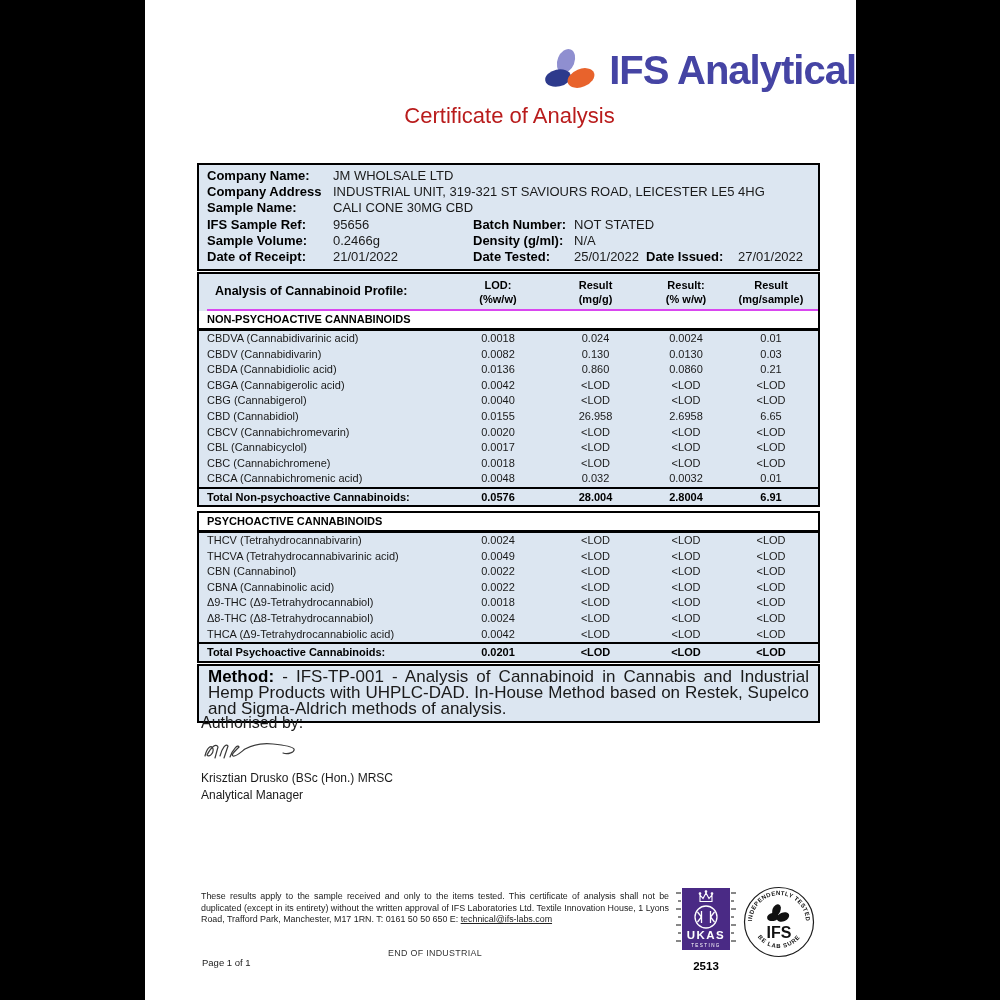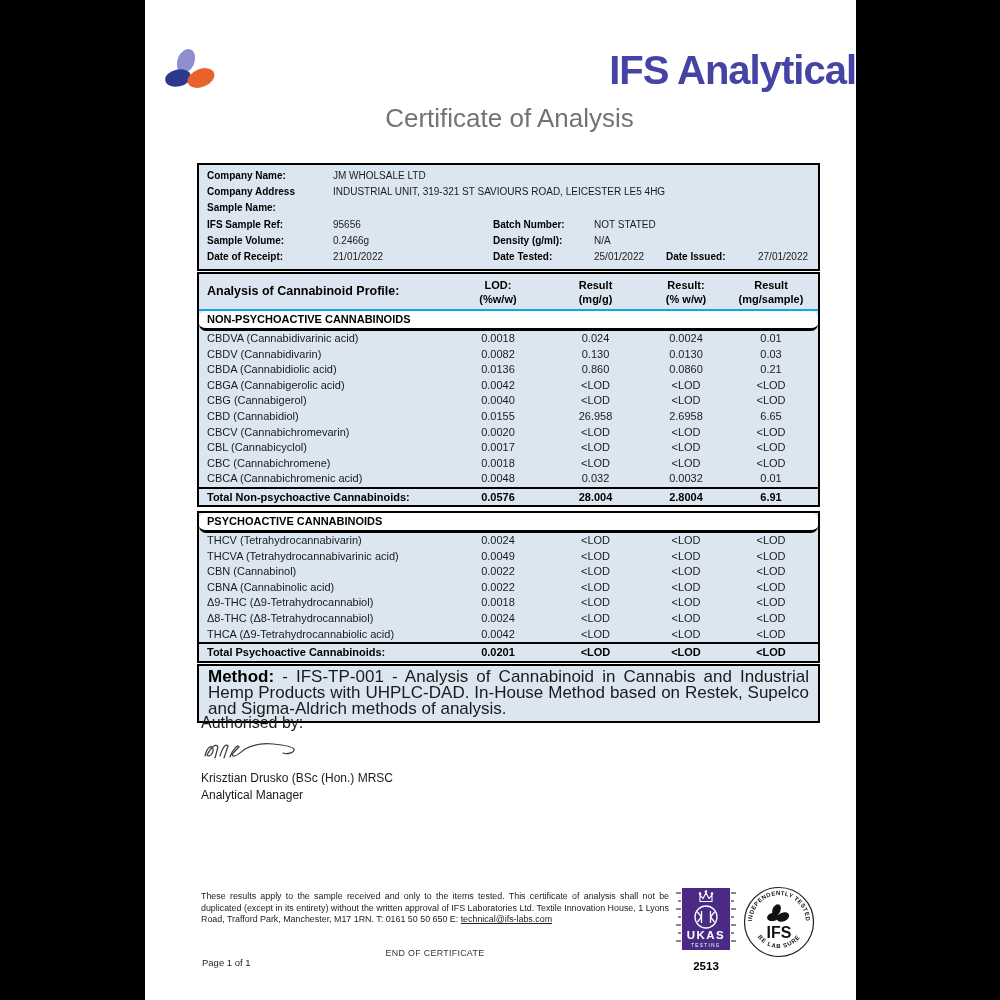--- a/index.html
+++ b/index.html
@@ -1,53 +1,53 @@
 <!DOCTYPE html>
 <html><head>
 <meta charset="utf-8">
 <style>
   * { margin:0; padding:0; box-sizing:border-box; }
   html,body { width:1000px; height:1000px; }
   body { background:#000; position:relative; font-family:"Liberation Sans", sans-serif; color:#1a1a1a; overflow:hidden; }
   .page { position:absolute; left:145px; top:0; width:711px; height:1000px; background:#fff; }
 
   
-  .brand-row { position:absolute; top:46px; left:0; width:100%; display:flex; justify-content:space-between; align-items:center; gap:8px; padding-left:18px; }
+  .brand-row { position:absolute; top:46px; left:0; width:100%; display:flex; justify-content:flex-end; align-items:center; gap:8px; padding-left:18px; }
   .brand-name { font-size:40px; font-weight:700; color:#4544a4; letter-spacing:-1px; }
-  .doc-title { position:absolute; top:103px; left:0; width:100%; text-align:center; padding-left:18px; font-size:26px; color:#737373; }
+  .doc-title { position:absolute; top:103px; left:0; width:100%; text-align:center; padding-left:18px; font-size:22px; color:#b91c1c; }
 
   
   .boxed { position:absolute; left:52px; width:623px; border:2px solid #000; background:#dce6f1; }
   .trow { display:flex; }
   .c { display:block; }
 
   
-  .info { top:163px; padding:3px 0 4px 0; font-size:10px; }
+  .info { top:163px; padding:3px 0 4px 0; font-size:13px; }
   .info .trow { padding:0 8px; line-height:16.2px; }
   .info .c:nth-child(odd) { font-weight:700; color:#000; }
   .info .c0 { width:126px; flex:none; }
   .info .c1:not(:last-child) { width:140px; flex:none; }
-  .info .c2 { width:101px; flex:none;margin-left:20px; }
+  .info .c2 { width:101px; flex:none; }
   .info .c3:not(:last-child) { width:72px; flex:none; }
   .info .c4 { width:92px; flex:none; }
   .info .c:last-child { flex:1; }
 
   
   .ann { font-size:11px; }
   .tbl1 { top:272px; }
   .tbl2 { top:511px; }
-  .thead { display:flex; border-bottom:2px solid #0ea5e9; padding:2px 0 3px 0; }
+  .thead { display:flex; border-bottom:2px solid #d946ef; padding:2px 0 3px 0;margin-left:8px; }
   .thead .name { flex:1; display:flex; align-items:center; padding-left:8px; font-weight:700; font-size:12.5px; color:#000; }
   .thead .col { text-align:center; font-weight:700; line-height:14px; padding-top:2px; color:#000; }
   .ann .c1, .thead .col1 { width:90px; flex:none; text-align:center; }
   .ann .c2, .thead .col2 { width:105px; flex:none; text-align:center; }
   .ann .c3, .thead .col3 { width:76px; flex:none; text-align:center; }
   .ann .c4, .thead .col4 { width:94px; flex:none; text-align:center; }
   .ann .c0 { flex:1; padding-left:8px; text-align:left; }
-  .section-bar { background:#fff; border-bottom:3px solid #000; font-weight:700; color:#000; padding:1px 8px 2px 8px; line-height:14px; font-size:11px;border-radius:7px; }
+  .section-bar { background:#fff; border-bottom:3px solid #000; font-weight:700; color:#000; padding:1px 8px 2px 8px; line-height:14px; font-size:11px; }
   .rows .trow { line-height:15.6px; }
   .totals .trow { line-height:16.5px; font-weight:700; color:#000; }
   .totals { border-top:2px solid #000; }
 
   
   .method { top:664px; padding:3px 9px 4px 9px; font-size:17px; line-height:16px; text-align:justify; }
   .method b { color:#000; }
 
   
   .auth-heading { position:absolute; left:56px; top:714px; font-size:16px; }
@@ -83,20 +83,21 @@
       <div class="trow">
         <span class="c c0">Company Name:</span>
         <span class="c c1">JM WHOLSALE LTD</span>
       </div>
       <div class="trow">
         <span class="c c0">Company Address</span>
         <span class="c c1">INDUSTRIAL UNIT, 319-321 ST SAVIOURS ROAD, LEICESTER LE5 4HG</span>
       </div>
       <div class="trow">
         <span class="c c0">Sample Name:</span>
+        <span class="c c1">CALI CONE 30MG CBD</span>
       </div>
       <div class="trow">
         <span class="c c0">IFS Sample Ref:</span>
         <span class="c c1">95656</span>
         <span class="c c2">Batch Number:</span>
         <span class="c c3">NOT STATED</span>
       </div>
       <div class="trow">
         <span class="c c0">Sample Volume:</span>
         <span class="c c1">0.2466g</span>
@@ -291,21 +292,21 @@
              M19,24 C21,16 25,11 27,14 L23,26
              M29,25 C32,17 37,12 38,15 C33,20 30,23 32,24 C35,25 40,20 44,17
              C53,12 62,11 72,12 C82,13 91,14 93,17 C94,20 87,23 82,21" fill="none" stroke="#3a3a3a" stroke-width="1.2" stroke-linecap="round"></path>
   </svg>
   <div class="signer">
     <div>Krisztian Drusko (BSc (Hon.) MRSC</div>
     <div>Analytical Manager</div>
   </div>
 
   <div class="disclaimer"><span>These results apply to the sample received and only to the items tested. This certificate of analysis shall not be duplicated (except in its entirety) without the written approval of IFS Laboratories Ltd. Textile Innovation House, 1 Lyons Road, Trafford Park, Manchester, M17 1RN. T: 0161 50 50 650 E: </span><span class="link">technical@ifs-labs.com</span></div>
-  <div class="end-cert">END OF CERTIFICATE</div>
+  <div class="end-cert">END OF INDUSTRIAL</div>
   <div class="page-num">Page 1 of 1</div>
 
   <div class="ukas-wrap">
     <svg width="62" height="66" viewBox="0 0 62 66" aria-hidden="true">
       <g stroke="#111" stroke-width="1">
         <line x1="1" y1="5" x2="6" y2="5"></line>
           <line x1="3" y1="13" x2="6" y2="13"></line>
         <line x1="1" y1="21" x2="6" y2="21"></line>
           <line x1="3" y1="29" x2="6" y2="29"></line>
         <line x1="1" y1="37" x2="6" y2="37"></line>

